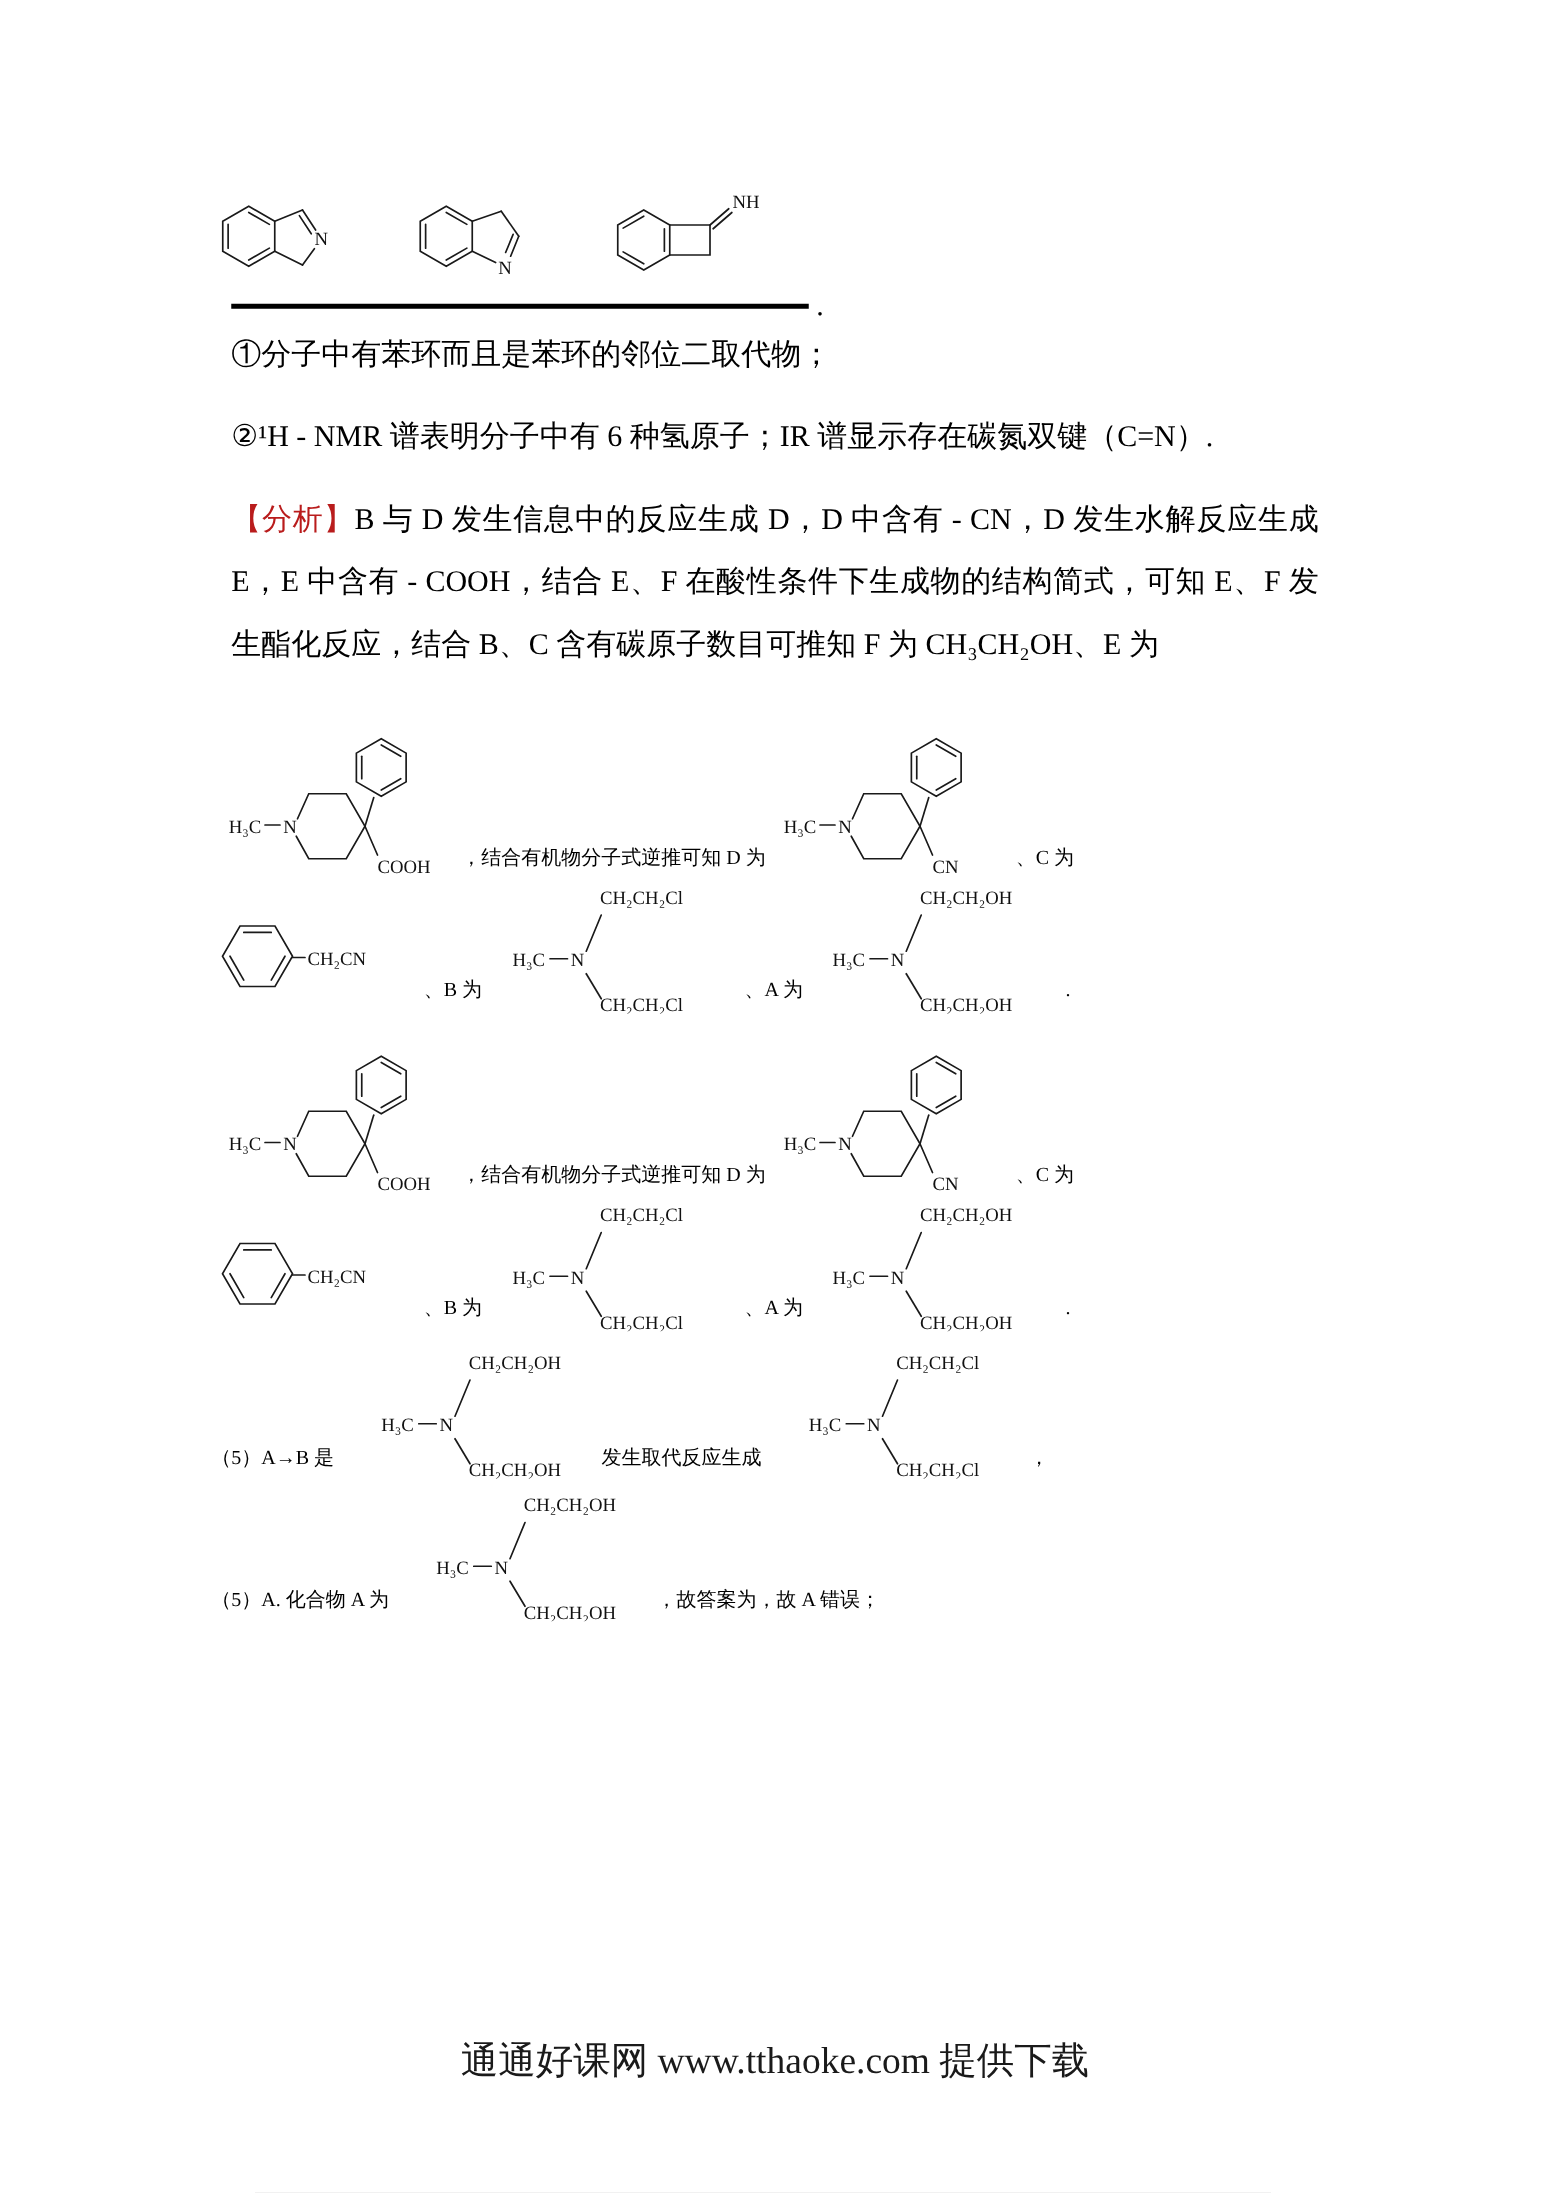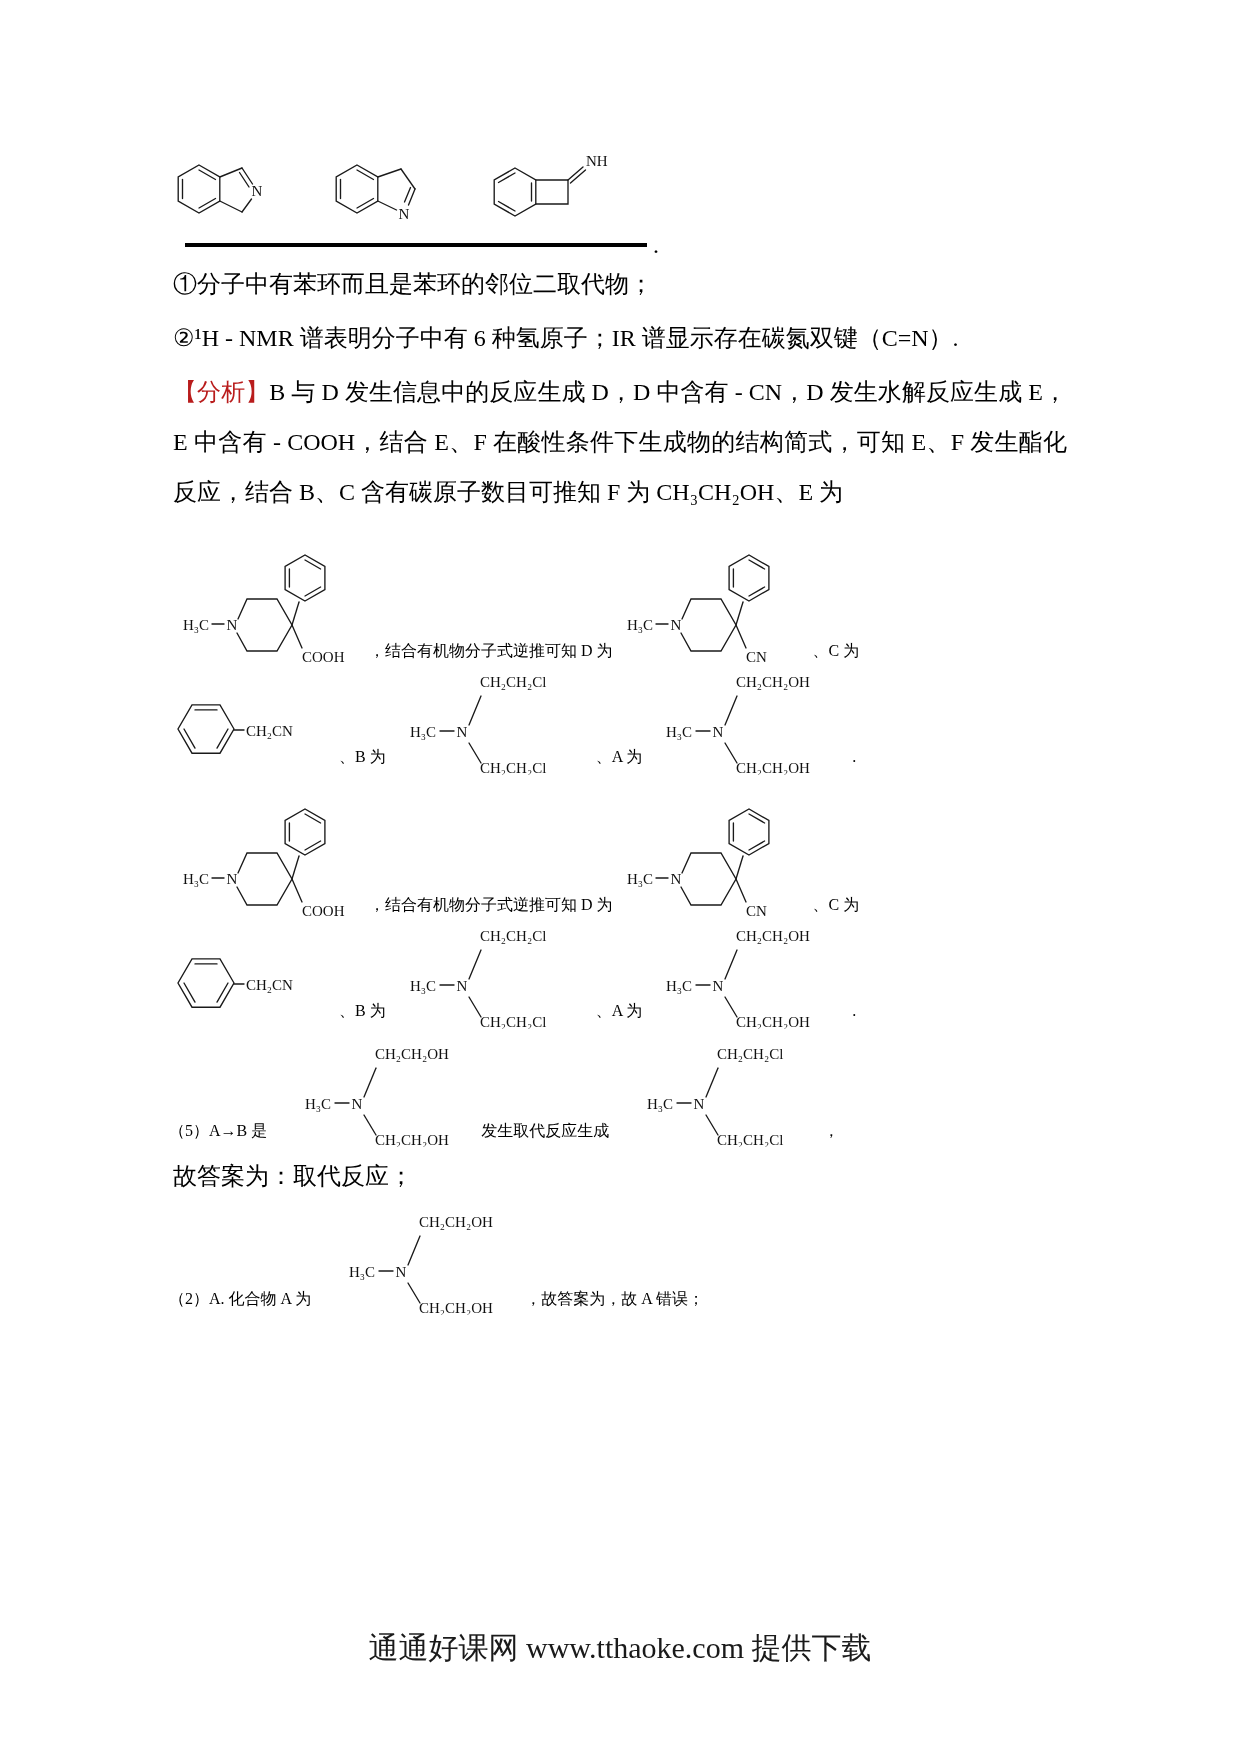--- a/index.html
+++ b/index.html
@@ -11,21 +11,21 @@
     font-family:"Liberation Serif","DejaVu Serif",serif;
     color:#000;
     overflow:hidden;
   }
   .content{position:absolute;left:169px;top:0;width:902px;}
   .top-structs{display:flex;align-items:flex-end;gap:58px;margin-top:138px;height:96px;}
   .top-structs svg{flex-shrink:0;}
   .rule-row{display:flex;align-items:center;height:16px;margin-top:3px;}
   .rule{width:462px;height:4px;background:#000;margin-left:16px;}
   .dot{font-size:24px;margin-left:6px;line-height:10px;}
-  .para{font-size:24px;line-height:50px;text-align:justify;margin:4px;font-family:Liberation Serif, serif;}
+  .para{font-size:24px;line-height:50px;text-align:justify;margin:16px;font-family:Liberation Serif, serif;}
   .para.first{margin-top:6px;}
   .tag{color:#b91c1c;}
   .srow{display:flex;align-items:flex-end;}
   .srow svg{flex-shrink:0;}
   .rt{font-size:16px;line-height:33px;white-space:nowrap;}
   .mb2{margin-bottom:2px;}
   .row-ba{margin-top:2px;}
   .row-ba .rt{margin-bottom:2px;text-align:right;}
   .row-ba svg.benzyl{margin-bottom:4px;}
   .gapL{margin-left:10px;}
@@ -269,24 +269,23 @@
         <text x="94" y="16" text-anchor="start">CH₂CH₂Cl</text>
         <text x="50" y="66" text-anchor="end">H₃C</text>
         <path class="bond" d="M54,60 L68,60"></path>
         <text x="76" y="66" text-anchor="middle">N</text>
         <path class="bond" d="M83,54 L95,25"></path>
         <path class="bond" d="M83,72 L95,92"></path>
         <text x="94" y="102" text-anchor="start">CH₂CH₂Cl</text>
       </svg>
       <span class="rt">，</span>
     </div>
-    <p class="para">故答案为：取代反应；</p>
 
     <div class="srow row-p2">
-      <span class="rt">（2）A. 化合物 A 为</span>
+      <span class="rt">（5）A. 化合物 A 为</span>
       <svg class="gapL2" width="200" height="104" viewBox="0 0 200 104">
         <text x="94" y="16" text-anchor="start">CH₂CH₂OH</text>
         <text x="50" y="66" text-anchor="end">H₃C</text>
         <path class="bond" d="M54,60 L68,60"></path>
         <text x="76" y="66" text-anchor="middle">N</text>
         <path class="bond" d="M83,54 L95,25"></path>
         <path class="bond" d="M83,72 L95,92"></path>
         <text x="94" y="102" text-anchor="start">CH₂CH₂OH</text>
       </svg>
       <span class="rt">，故答案为，故 A 错误；</span>

